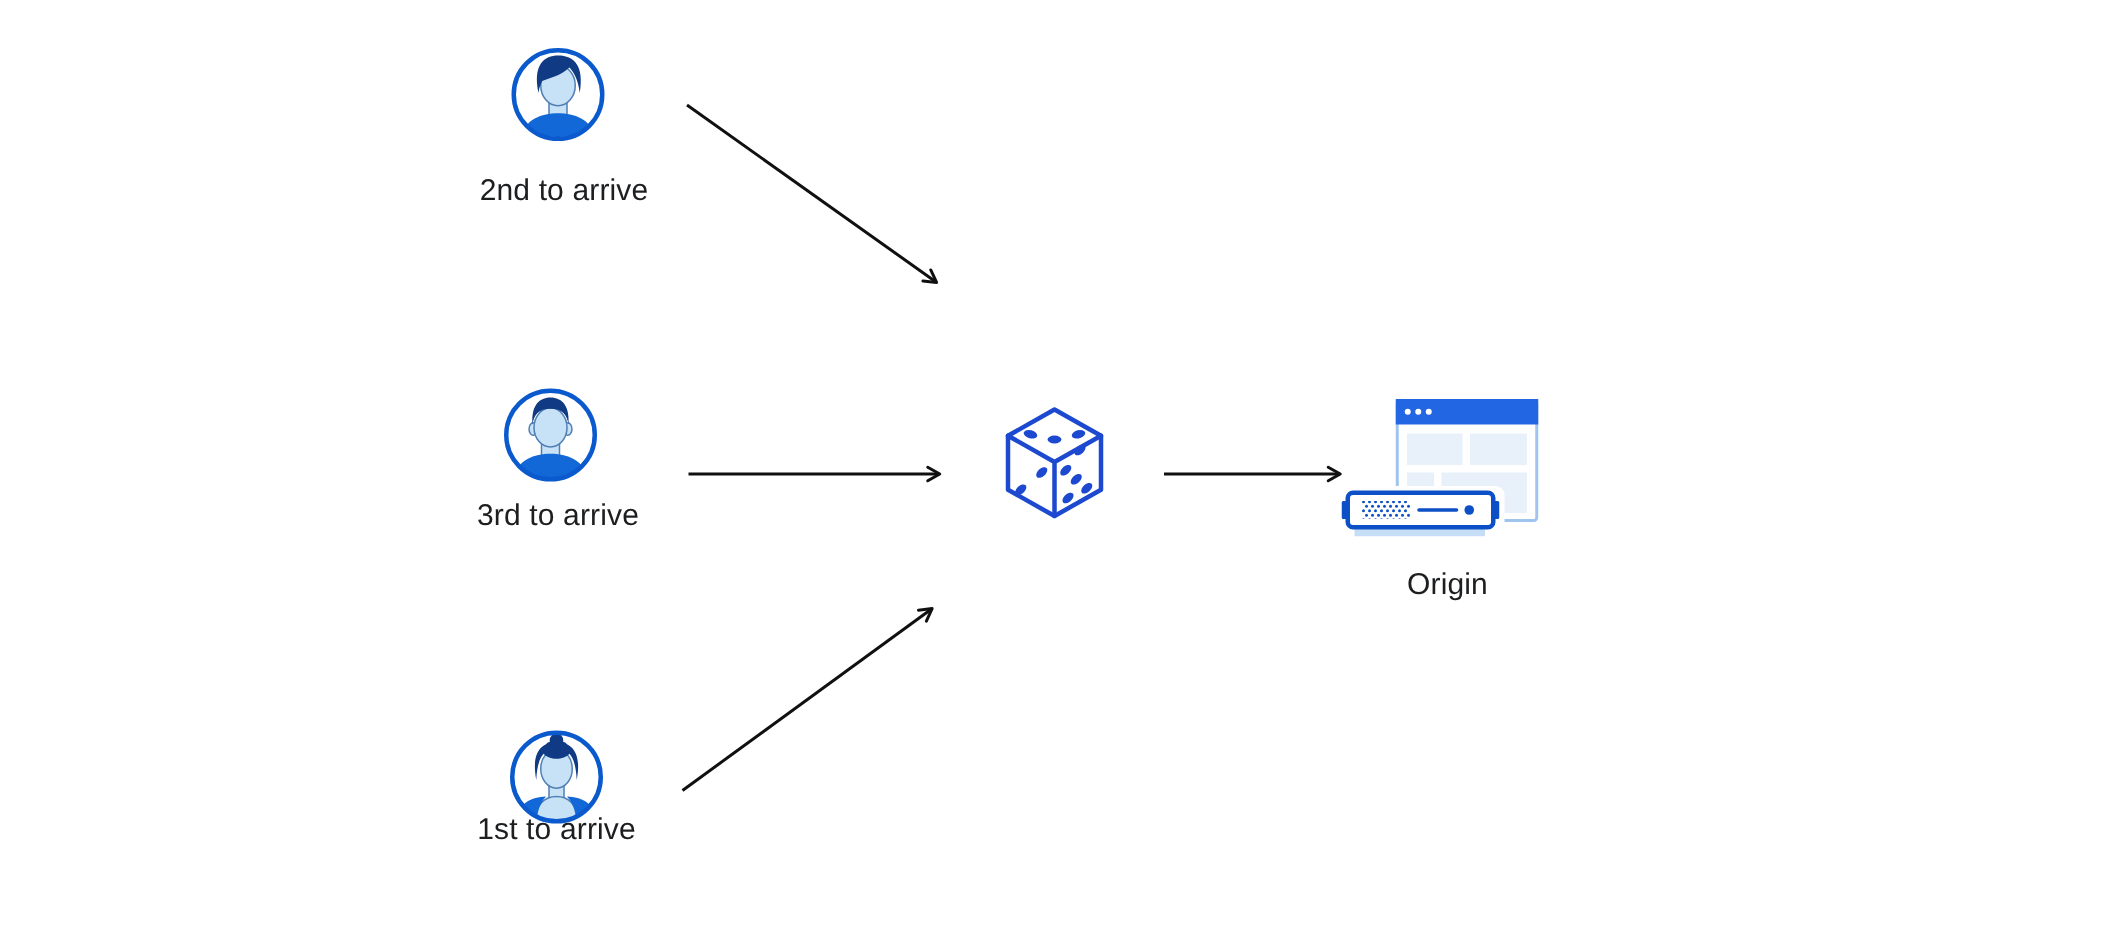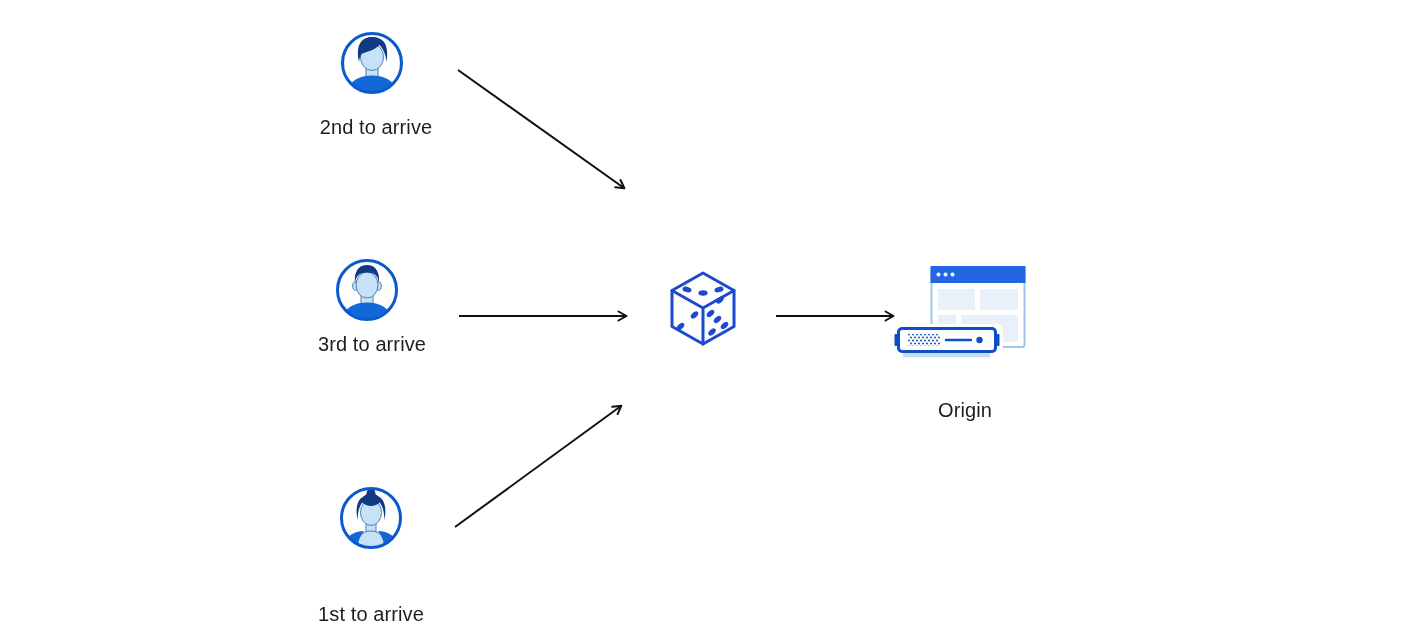--- a/index.html
+++ b/index.html
@@ -115,21 +115,21 @@
       <path class="av-shirt" d="M60,64 C58,50 50,45.5 39,45 C43.5,50 45,56 45.5,64 Z"></path>
       <circle class="av-hair" cx="32" cy="7.5" r="4.5"></circle>
       <ellipse class="av-hair" cx="32" cy="12.5" rx="8" ry="5"></ellipse>
       <ellipse class="av-skin" cx="32" cy="26.5" rx="10.5" ry="13"></ellipse>
       <path class="av-hair" d="M18.5,34 C15,15 22,9 32,9 C42,9 49,15 45.5,34
                                C45,24 43,19 40.5,16.5 C37,21 27,21 23.5,16.5
                                C21,19 19,24 18.5,34 Z"></path>
     </g>
     <circle class="av-ring" cx="32" cy="32" r="29.5"></circle>
   </svg>
-  <div class="node-label" style="left:371px;top:602px;">1st to arrive</div>
+  <div class="node-label" style="left:371px;top:541px;">1st to arrive</div>
 
   <svg class="abs" style="left:668px;top:270px;" width="70" height="78" viewBox="0 0 70 78">
     <polygon class="dice-face" points="35,3 66,20.5 66,56.5 35,74 4,56.5 4,20.5"></polygon>
     <path class="dice-edge" d="M4,20.5 L35,38 L66,20.5 M35,38 L35,74"></path>
 
     <ellipse class="dice-pip" cx="19" cy="19.5" rx="4.6" ry="2.7" transform="rotate(14 19 19.5)"></ellipse>
     <ellipse class="dice-pip" cx="35" cy="23" rx="4.6" ry="2.7"></ellipse>
     <ellipse class="dice-pip" cx="51" cy="19.5" rx="4.6" ry="2.7" transform="rotate(-14 51 19.5)"></ellipse>
 
     <ellipse class="dice-pip" cx="26.5" cy="45" rx="4.4" ry="2.6" transform="rotate(-42 26.5 45)"></ellipse>
@@ -166,15 +166,15 @@
       <rect class="srv-halo" x="3" y="66" width="110" height="33" rx="6"></rect>
       <rect class="srv-base" x="13" y="94" width="87" height="5.5"></rect>
       <rect class="srv-nub" x="4.5" y="76" width="5" height="12" rx="1"></rect>
       <rect class="srv-nub" x="104.5" y="76" width="5" height="12" rx="1"></rect>
       <rect class="srv-box" x="8.5" y="70.5" width="97" height="23" rx="3.5"></rect>
       <rect x="18" y="76" width="32" height="12" fill="url(#dotpat)"></rect>
       <line class="srv-line" x1="56" y1="82" x2="81" y2="82"></line>
       <circle class="srv-ink" cx="89.5" cy="82" r="3.2"></circle>
     </g>
   </svg>
-  <div class="node-label" style="left:965px;top:378px;margin-top:20px;">Origin</div>
+  <div class="node-label" style="left:965px;top:378px;">Origin</div>
 
 </div>
 
 </body></html>

